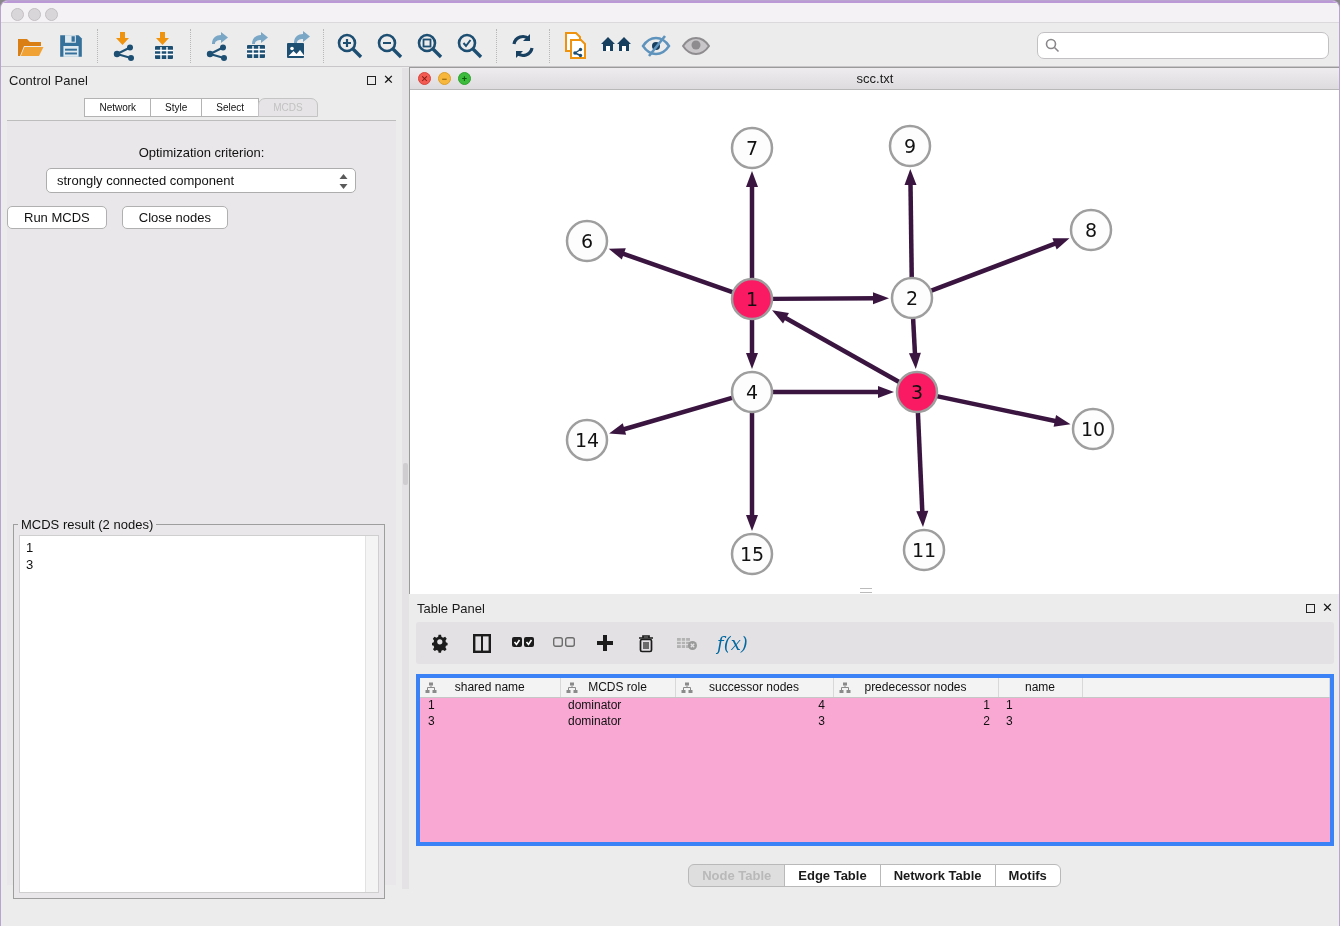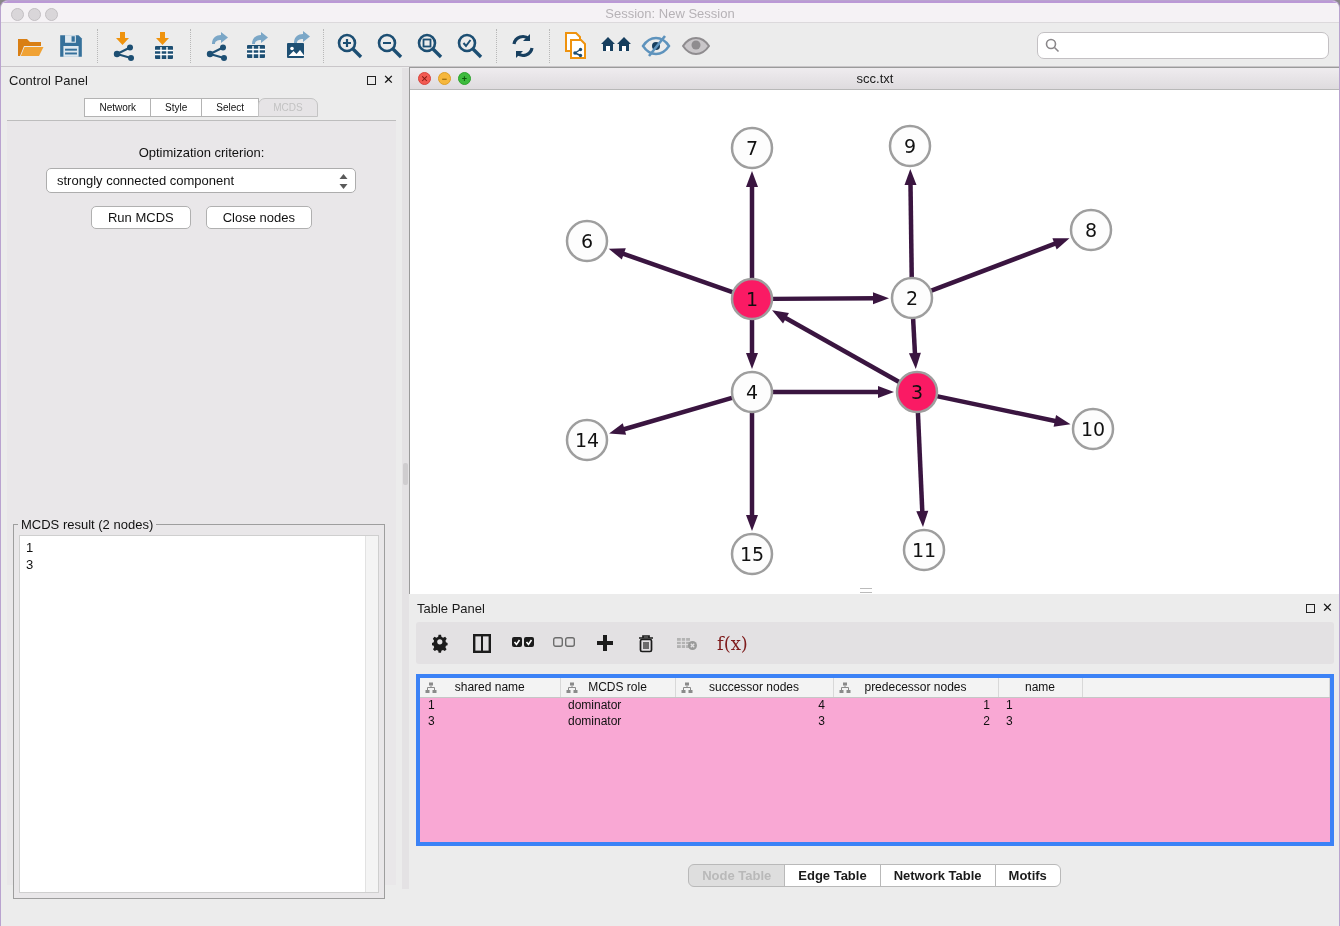--- a/index.html
+++ b/index.html
@@ -37,21 +37,21 @@
   .cp-tab { background:#fff; border:1px solid #b3b3b3; padding:3px 14px; font-size:10px;
             color:#111; margin-left:-1px; cursor:pointer; }
   .cp-tab.active { background:#e6e4e6; color:#c2c2c2; border-radius:7px 7px 0 0; border-color:#c4c4c4; }
   .cp-body { position:absolute; left:6px; right:6px; top:52px; bottom:4px;
              background:#e9e7e9; border-top:1px solid #bdbdbd; }
   .cp-optlabel { position:absolute; top:24px; width:100%; text-align:center; font-size:13px; color:#111; }
   .cp-select { position:absolute; left:39px; top:47px; width:310px; height:25px; background:#fff;
                border:1px solid #adadad; border-radius:5px; font-size:13px; color:#111;
                display:flex; align-items:center; padding-left:10px; cursor:pointer; }
   .cp-select svg { position:absolute; right:6px; top:4px; }
-  .cp-btnrow { position:absolute; top:85px; width:100%; display:flex; justify-content:center; gap:15px; }
+  .cp-btnrow { position:absolute; top:85px; width:100%; display:flex; gap:15px; }
   .btn { background:#fff; border:1px solid #b0b0b0; border-radius:5px; height:23px;
          font-size:13px; color:#111; padding:0 16px; cursor:pointer;
          font-family:"Liberation Sans","DejaVu Sans",sans-serif; }
   .cp-result { position:absolute; left:6px; top:396px; width:372px; height:382px;
                border:1px solid #9e9e9e; background:#e9e7e9; }
   .cp-result legend { font-size:13px; color:#111; margin-left:4px; padding:0 3px; }
   .cp-result-inner { position:absolute; left:5px; right:5px; top:3px; bottom:5px; background:#fff;
                      border:1px solid #cfcfcf; }
   .cp-result-text { position:absolute; left:6px; top:3px; font-size:13px; color:#111;
                     white-space:pre; line-height:17px; }
@@ -74,22 +74,22 @@
   .tr-max   { left:48px; background:#3dbb3d; border:1px solid #2da22d; color:#0b5c0b; }
   .nv-canvas { position:absolute; left:0; top:22px; width:930px; height:504px; background:#fff; }
   .nv-grip { position:absolute; left:450px; bottom:1px; width:12px; height:5px;
              border-top:1px solid #bbb; border-bottom:1px solid #bbb; cursor:row-resize; }
 
   
   .tpanel { position:absolute; left:408px; top:595px; width:932px; height:293px; background:#ececec; }
   .tp-toolbar { position:absolute; left:7px; right:7px; top:26px; height:42px; background:#e3e1e3;
                 border-radius:3px; display:flex; align-items:center; gap:19px; padding-left:14px; }
   .tp-icon { display:flex; align-items:center; justify-content:center; width:22px; height:22px; cursor:pointer; }
-  .tp-fx { font-family:"DejaVu Serif","Liberation Serif",serif; 
-           font-size:18px; color:#7f1d1d; }
+  .tp-fx { font-family:"DejaVu Serif","Liberation Serif",serif; font-style:italic;
+           font-size:18px; color:#0369a1; }
   .tp-table { position:absolute; left:7px; right:7px; top:78px; height:172px; background:#f9a8d4;
               border:4px solid #3b82f6; overflow:hidden; }
   table.grid { border-collapse:collapse; width:100%; table-layout:fixed; }
   table.grid th { height:19px; background:#f3f3f3; border-bottom:1px solid #c6c6c6;
                   border-right:1px solid #d8d8d8; font-size:12px; font-weight:normal; color:#111;
                   position:relative; text-align:center; }
   table.grid th .tree { position:absolute; left:5px; top:4px; }
   table.grid td { height:16px; font-size:12px; color:#111; padding:0 8px; white-space:nowrap; }
   td.ar { text-align:right; } td.al { text-align:left; }
   .tp-tabs { position:absolute; left:0; width:100%; top:268px; display:flex; justify-content:center; }
@@ -110,21 +110,20 @@
 </style>
 </head>
 <body>
 
 <div id="app">
 
   <div class="titlebar">
     <div class="tl-dot" style="left:10px"></div>
     <div class="tl-dot" style="left:27px"></div>
     <div class="tl-dot" style="left:44px"></div>
-    <div class="t-title">Session: New Session</div>
   </div>
 
   <div class="toolbar">
     <div class="tb-btn">
       <svg width="30" height="26" viewBox="0 0 30 26">
           <path d="M2 6h9l3 3h11v4H8L4 23H2z" fill="#d97f14"></path>
           <path d="M8.5 14h19L23 23H4.8z" fill="#f0a234"></path>
         </svg>
     </div>
     <div class="tb-btn">

